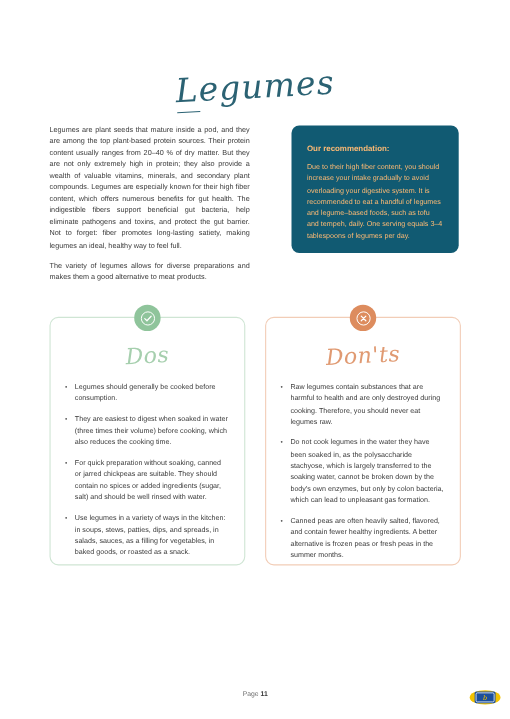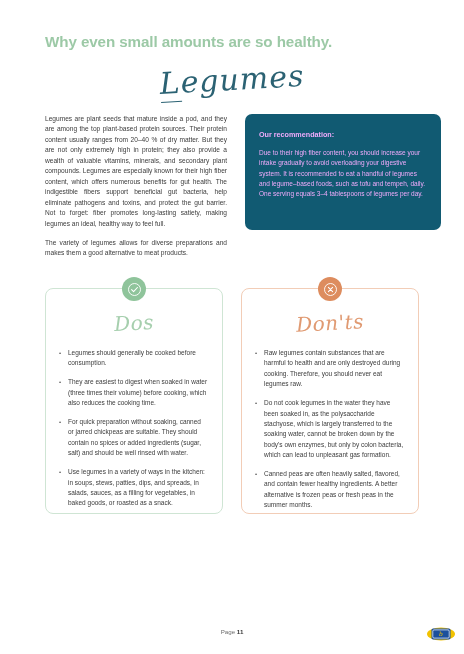--- a/index.html
+++ b/index.html
@@ -39,26 +39,26 @@
   .intro {
     position: absolute; left: 45px; top: 114px; width: 182px;
     font-size: 6.6px; line-height: 10.45px;
     color: #3b3b3b; text-align: justify;
     hyphens: auto;
   }
   .intro p + p { margin-top: 9px; }
 
   
   .rec-box {
-    position: absolute; left: 245px; top: 114px;
-    width: 196px; height: 116px;
+    position: absolute; left: 265px; top: 114px;
+    width: 152px; height: 116px;
     background: #115a72;
     border-radius: 7px;
     padding: 16px 14px 10px 14px;
-    color: #f0abfc;
+    color: #fdba74;
   }
   .rec-title { font-size: 7.2px; font-weight: 700; margin-bottom: 9px; }
   .rec-body { font-size: 6.5px; line-height: 10.3px; font-weight: 400; }
 
   
   .card {
     position: absolute; top: 288px; width: 178px; height: 226px;
     border-radius: 8px; background: #ffffff;
   }
   .card.dos   { left: 45px;  border: 0.8px solid #cfe5d4; }
@@ -117,21 +117,20 @@
   .logo {
     position: absolute; right: 8px; top: 624px;
     width: 30px; height: 20px;
   }
 </style>
 </head>
 <body>
 
 <div class="page">
 
-  <div class="headline">Why even small amounts are so healthy.</div>
 
   <div class="script-title">
     <span class="u">L</span><span>egumes</span>
   </div>
 
   <div class="intro">
     <p>Legumes are plant seeds that mature inside a pod, and they are among the top plant-based protein sources. Their protein content usually ranges from 20–40 % of dry matter. But they are not only extremely high in protein; they also provide a wealth of valuable vitamins, minerals, and secondary plant compounds. Legumes are especially known for their high fiber content, which offers numerous benefits for gut health. The indigestible fibers support beneficial gut bacteria, help eliminate pathogens and toxins, and protect the gut barrier. Not to forget: fiber promotes long-lasting satiety, making legumes an ideal, healthy way to feel full.</p>
     <p>The variety of legumes allows for diverse preparations and makes them a good alternative to meat products.</p>
   </div>
 

